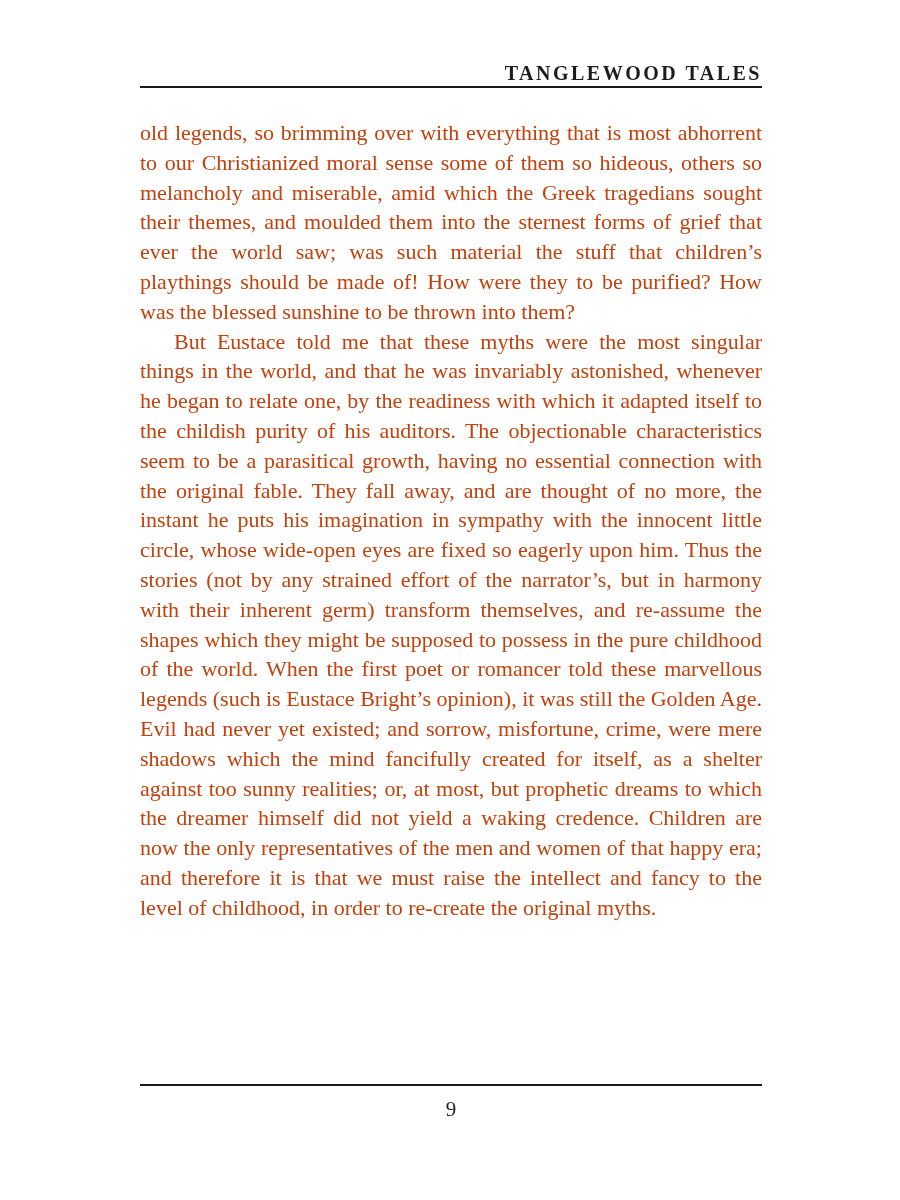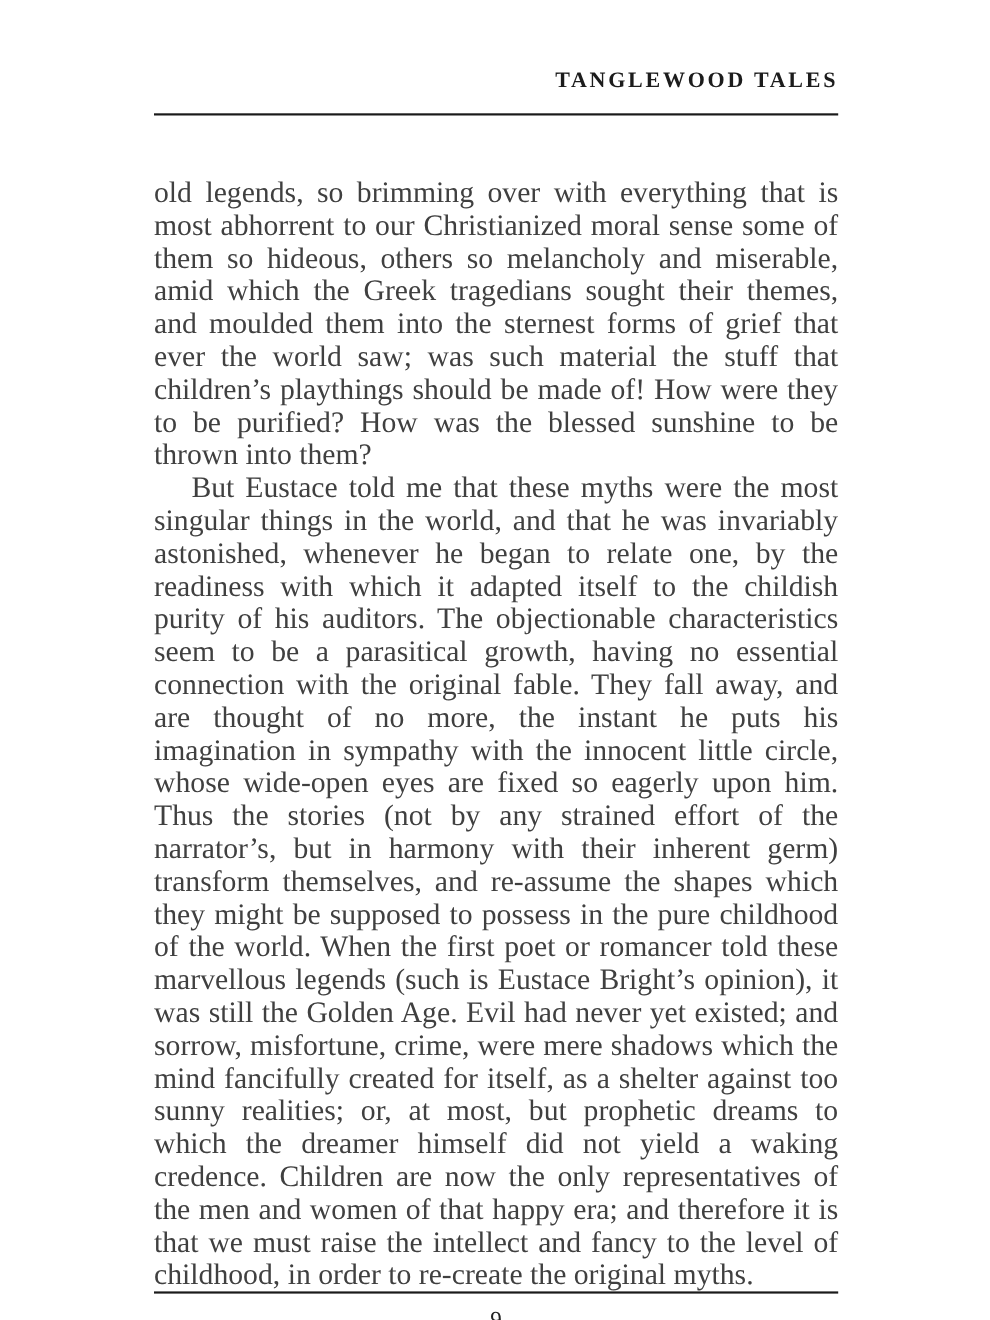--- a/index.html
+++ b/index.html
@@ -20,30 +20,30 @@
     font-family: "Liberation Serif", serif;
     color: #1c1c1c;
     overflow: hidden;
   }
   .page-header {
     text-align: right;
     font-size: 20px;
     letter-spacing: 2.5px;
     font-weight: bold;
     color: #1c1c1c;
-    padding-bottom: 18px;
+    padding-bottom: 1px;
     border-bottom: 2px solid #1a1a1a;
   }
   .body-text {
     flex: 1;
-    margin-top: 56px;
-    font-size: 27px;
+    margin-top: 30px;
+    font-size: 22px;
     line-height: 29.8px;
     text-align: justify;
-    color: #404040;
+    color: #c2410c;
   }
   .body-text p {
     margin: 0;
   }
   .body-text p.indented {
     text-indent: 34px;
   }
   .page-footer {
     border-top: 2px solid #1a1a1a;
     padding-top: 11px;

